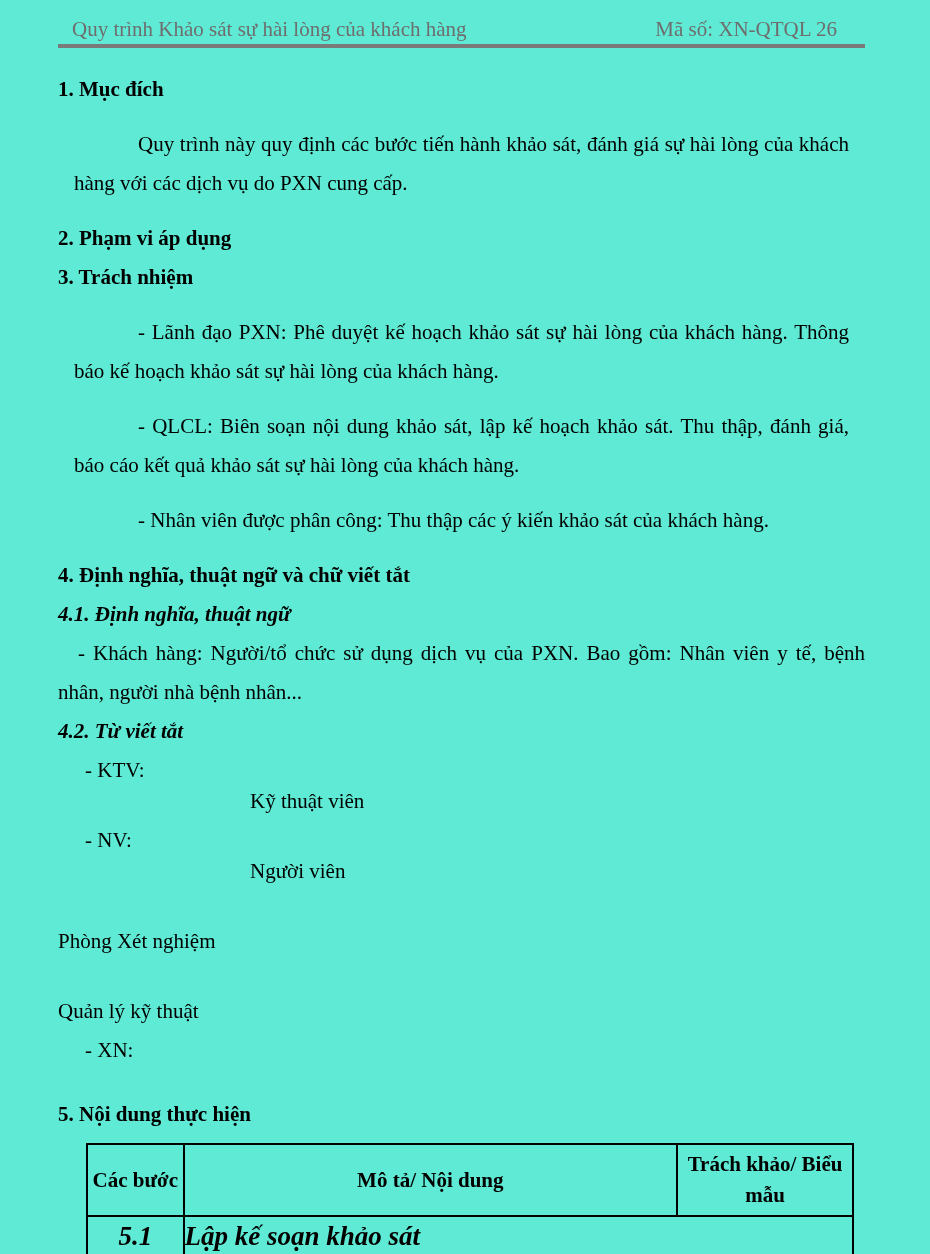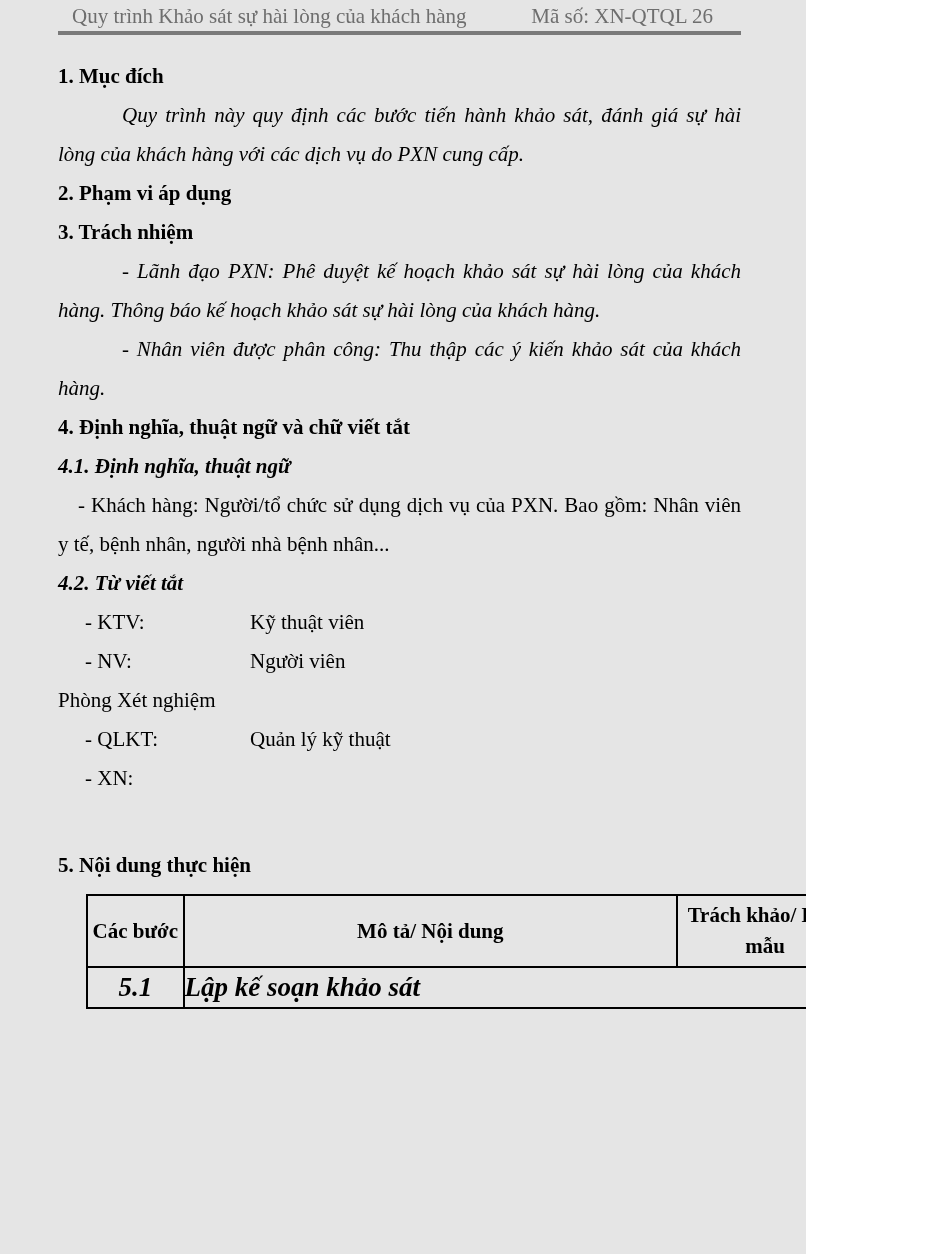--- a/index.html
+++ b/index.html
@@ -1,38 +1,38 @@
 <!DOCTYPE html>
 <html><head>
 <meta charset="utf-8">
 <style>
   html,body{margin:0;padding:0;background:#ffffff;}
   .doc{
-    width:806px;height:1254px;box-sizing:border-box;
-    background:#e5e5e5;color:#000000;
+    width:930px;height:1254px;box-sizing:border-box;
+    background:#5eead4;color:#000000;
     font-family:"Liberation Serif","DejaVu Serif",serif;
-    padding:4px 65px 0 58px;overflow:hidden;
+    padding:17px 65px 0 58px;overflow:hidden;
   }
   .doc-header{
     display:flex;justify-content:space-between;align-items:flex-start;
     color:#6e6e6e;font-size:21px;line-height:24px;
     padding-left:14px;padding-right:28px;
   }
   .header-rule{height:0;border-bottom:4px solid #7a7a7a;margin-top:3px;}
   .doc-body{font-size:21px;line-height:39px;}
   .h{font-weight:bold;margin:0;}
   .hi{font-weight:bold;font-style:italic;margin:0;}
   .first{margin-top:22px;}
-  .para{margin:0;text-align:justify;text-indent:64px;font-style:italic;}
+  .para{margin:16px;text-align:justify;text-indent:64px;}
   .para-sm{margin:0;text-align:justify;text-indent:20px;}
   .abbr-row{display:flex;}
   .abbr-term{width:165px;padding-left:27px;flex:0 0 auto;box-sizing:content-box;}
-  .abbr-def{flex:1;}
+  .abbr-def{flex:1;margin-top:31px;}
   .caret{display:inline-block;width:2px;height:28px;background:#000;vertical-align:-6px;margin-left:1px;}
-  .s5{margin-top:48px;}
+  .s5{margin-top:25px;}
   table.process{border-collapse:collapse;margin-top:9px;margin-left:28px;width:768px;table-layout:fixed;}
   table.process th,table.process td{border:2px solid #000;padding:0;}
   table.process th{font-size:21px;font-weight:bold;text-align:center;vertical-align:middle;line-height:31px;height:70px;}
   .c1{width:94px;}
   .c2{width:489px;}
   .c3{width:173px;}
   table.process td{height:34px;font-size:27px;font-weight:bold;font-style:italic;vertical-align:middle;}
   td.step{text-align:center;}
   td.content{text-align:left;padding-left:12px;}
 </style>
@@ -49,40 +49,40 @@
 
   <div class="doc-body">
 
     <p class="h first">1. Mục đích</p>
     <p class="para">Quy trình này quy định các bước tiến hành khảo sát, đánh giá sự hài lòng của khách hàng với các dịch vụ do PXN cung cấp.</p>
 
     <p class="h">2. Phạm vi áp dụng</p>
 
     <p class="h">3. Trách nhiệm</p>
     <p class="para">- Lãnh đạo PXN: Phê duyệt kế hoạch khảo sát sự hài lòng của khách hàng. Thông báo kế hoạch khảo sát sự hài lòng của khách hàng.</p>
+    <p class="para">- QLCL: Biên soạn nội dung khảo sát, lập kế hoạch khảo sát. Thu thập, đánh giá, báo cáo kết quả khảo sát sự hài lòng của khách hàng.</p>
     <p class="para">- Nhân viên được phân công: Thu thập các ý kiến khảo sát của khách hàng.</p>
 
     <p class="h">4. Định nghĩa, thuật ngữ và chữ viết tắt</p>
     <p class="hi">4.1. Định nghĩa, thuật ngữ</p>
     <p class="para-sm">- Khách hàng: Người/tổ chức sử dụng dịch vụ của PXN. Bao gồm: Nhân viên y tế, bệnh nhân, người nhà bệnh nhân...</p>
     <p class="hi">4.2. Từ viết tắt</p>
 
     <div class="abbr-row">
       <span class="abbr-term">- KTV:</span>
       <span class="abbr-def">Kỹ thuật viên</span>
     </div>
     <div class="abbr-row">
       <span class="abbr-term">- NV:</span>
       <span class="abbr-def">Người viên</span>
     </div>
     <div class="abbr-row">
       <span class="abbr-def">Phòng Xét nghiệm</span>
     </div>
     <div class="abbr-row">
-      <span class="abbr-term">- QLKT:</span>
       <span class="abbr-def">Quản lý kỹ thuật</span>
     </div>
     <div class="abbr-row">
       <span class="abbr-term">- XN:</span>
     </div>
 
     <p class="h s5">5. Nội dung thực hiện</p>
 
     <table class="process">
       <tbody>

